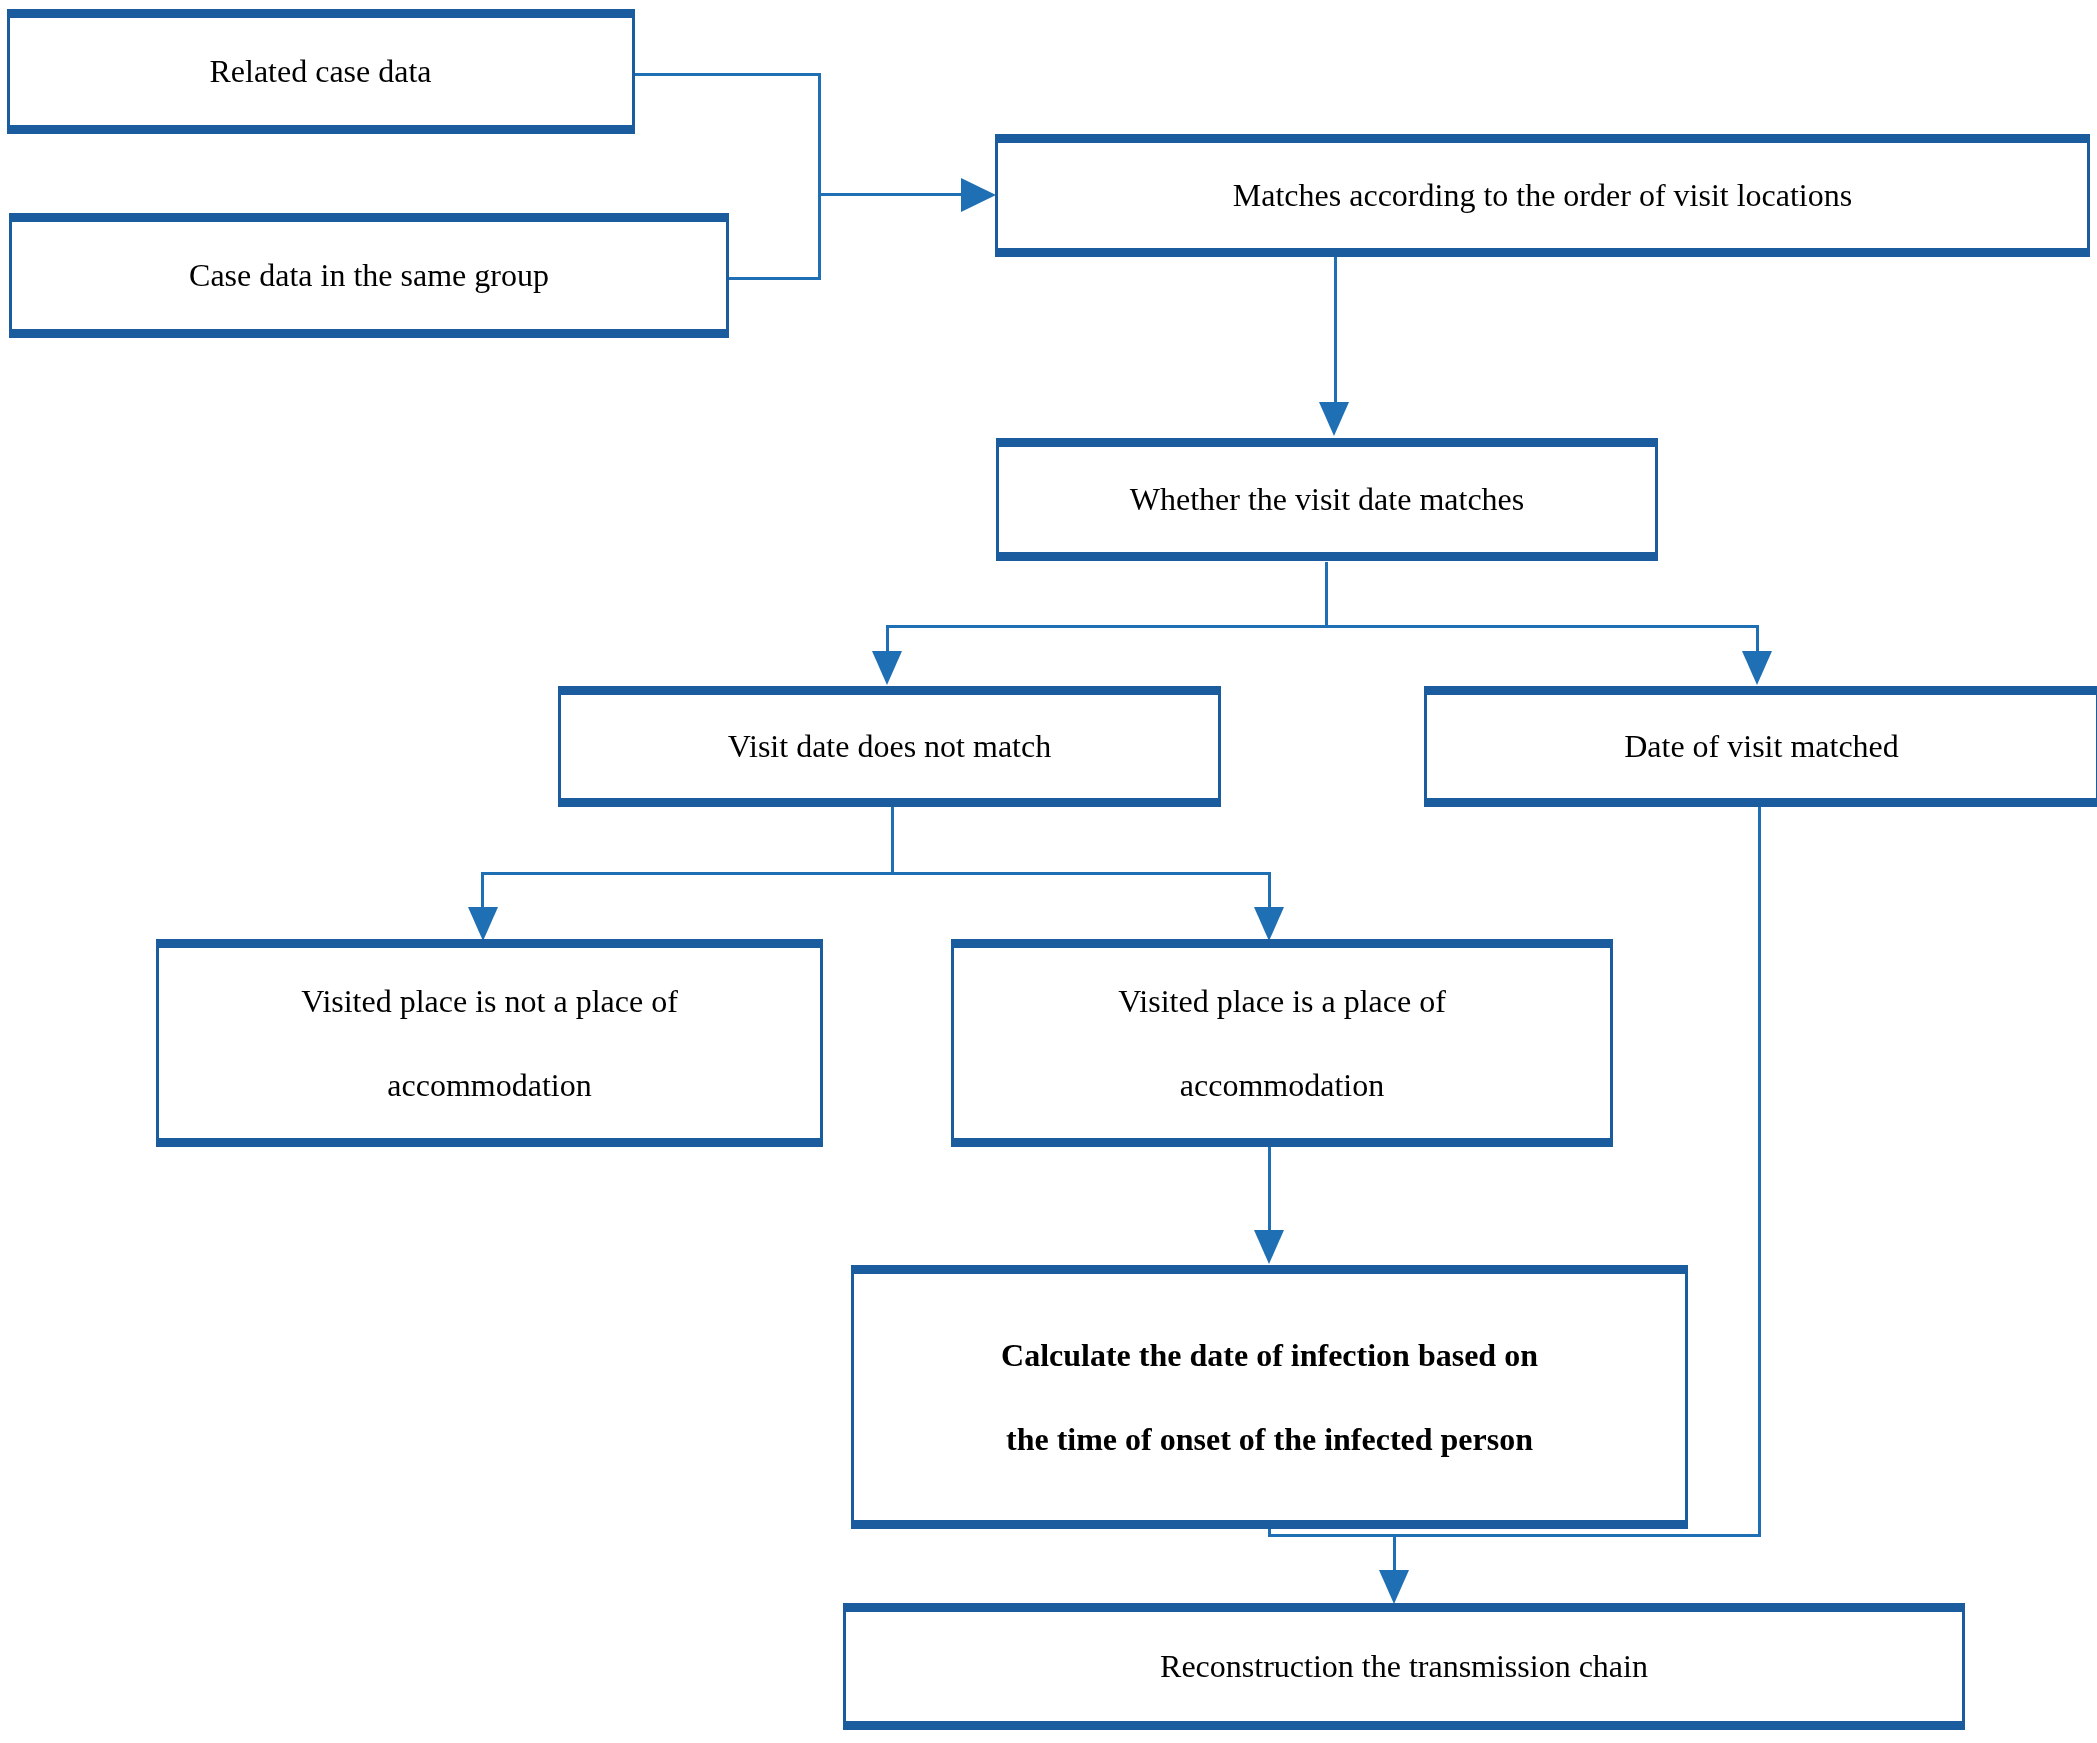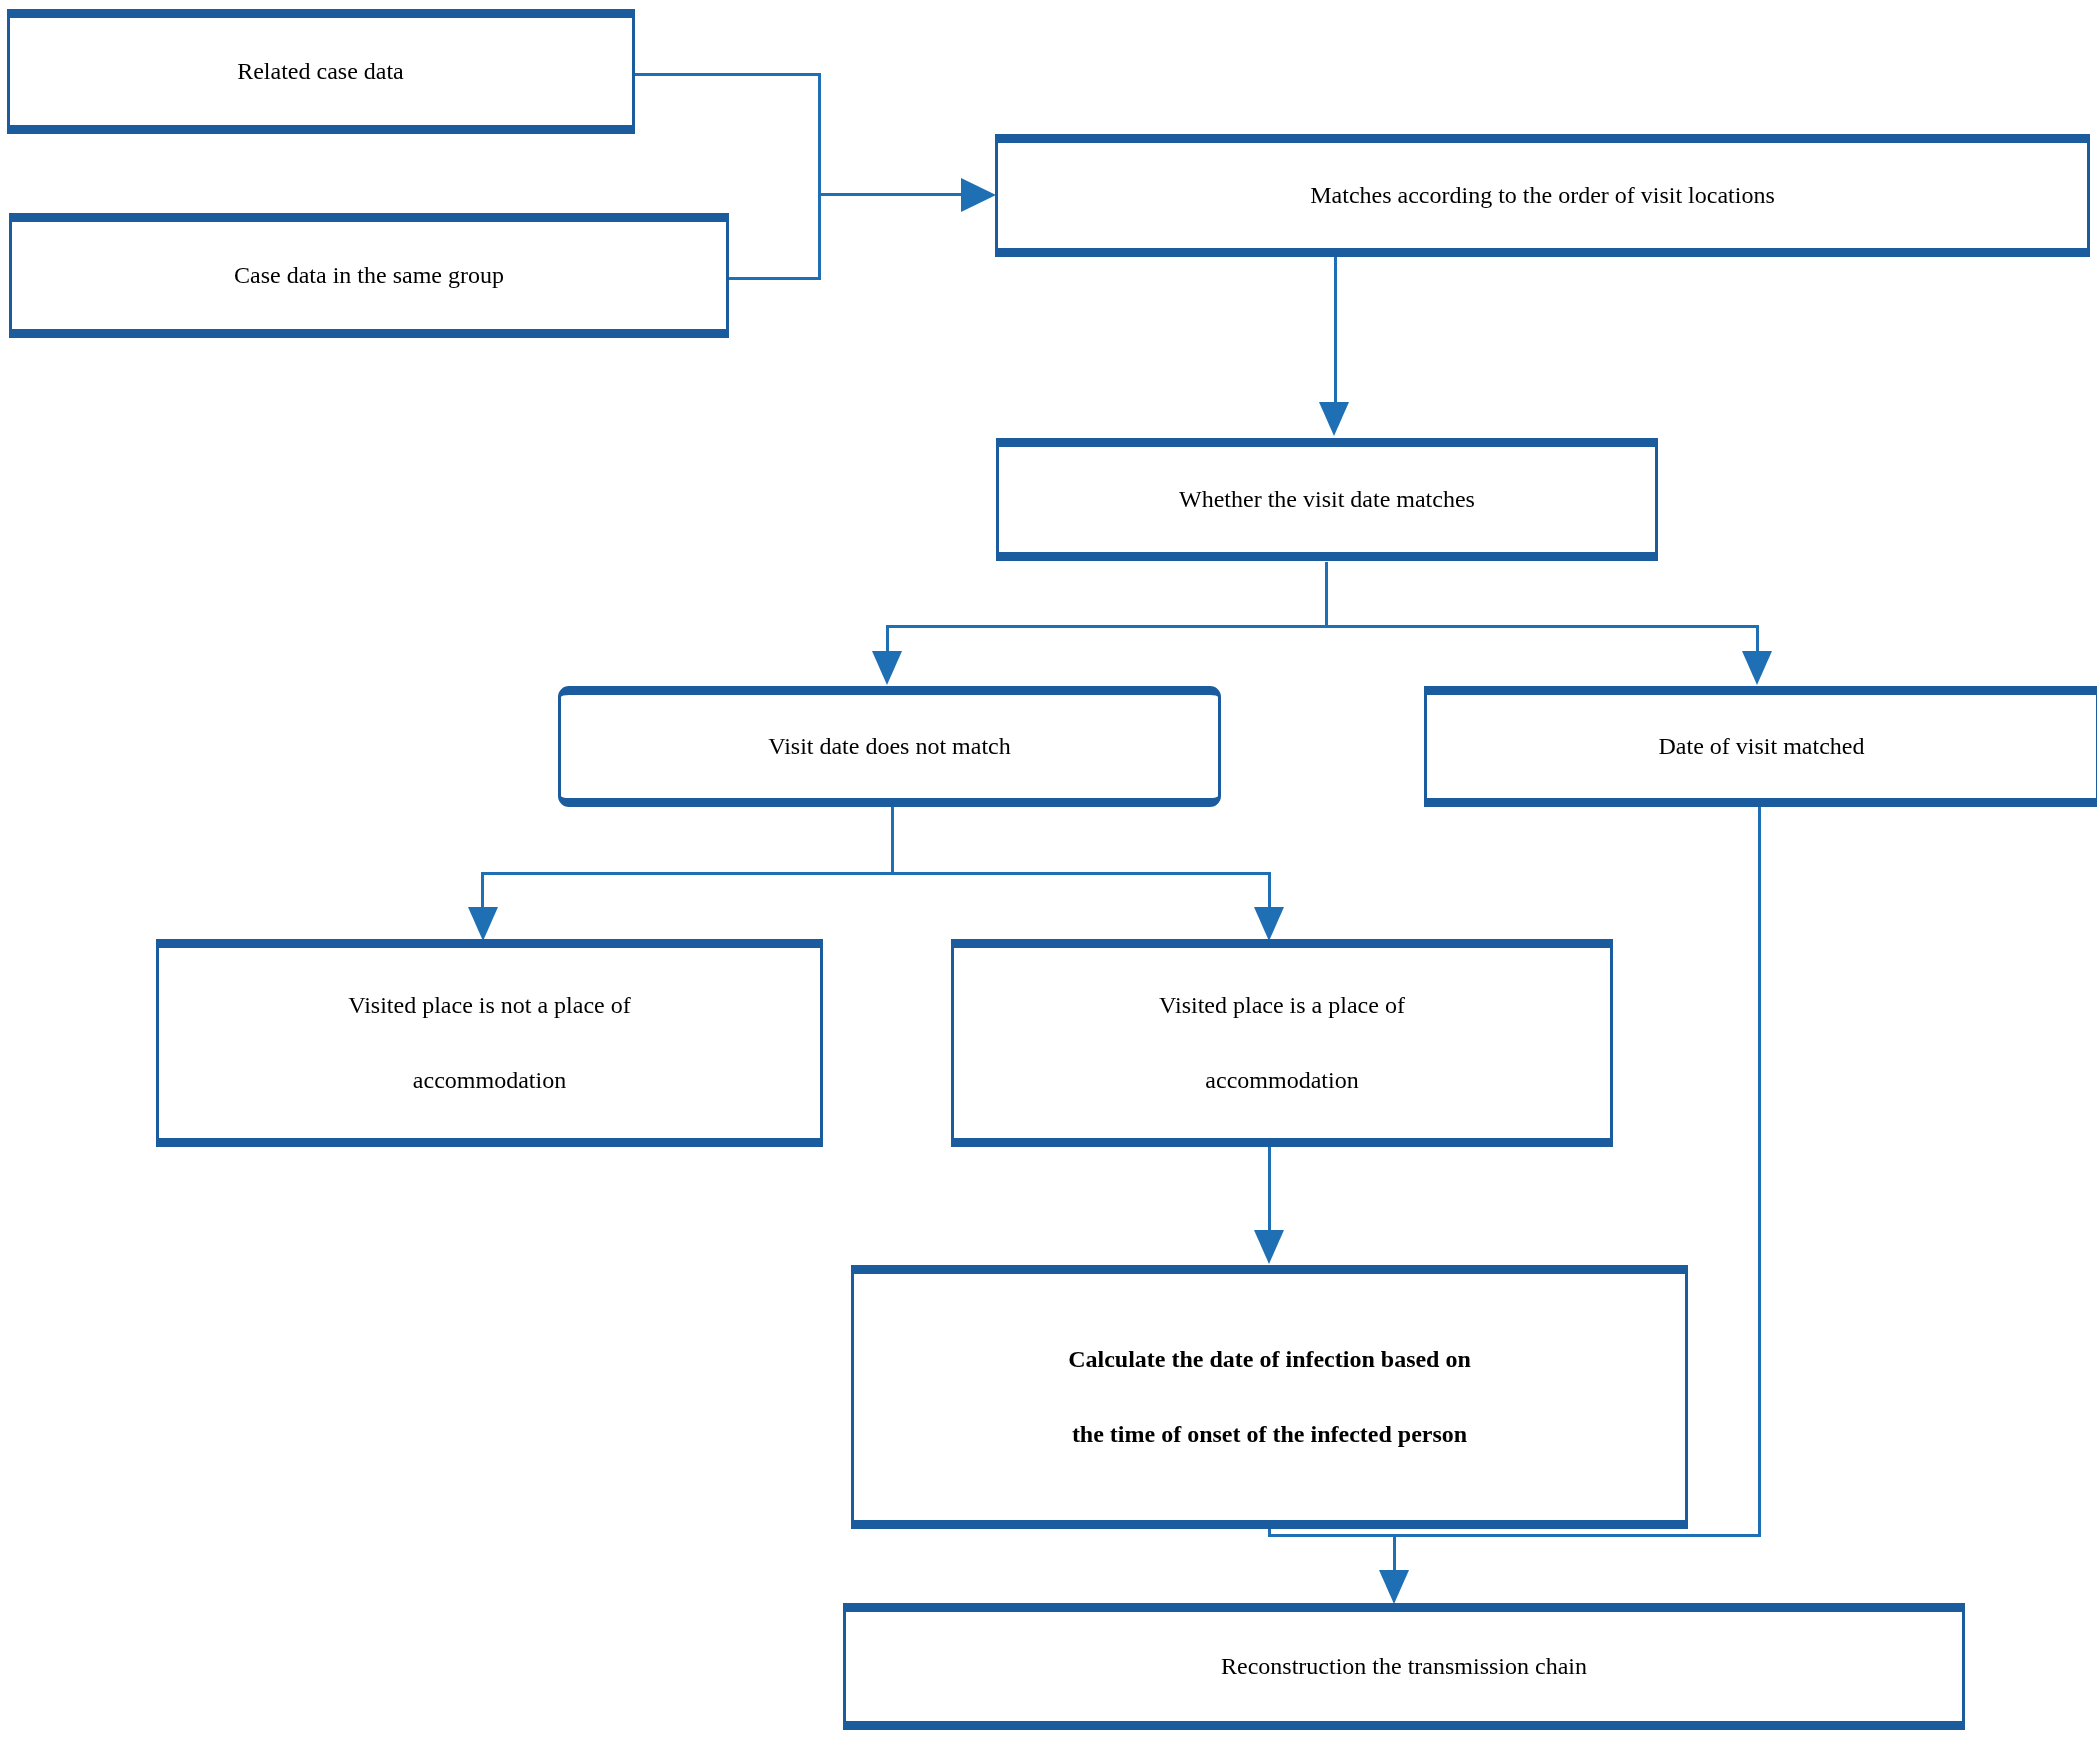--- a/index.html
+++ b/index.html
@@ -24,21 +24,21 @@
     background: #ffffff;
     border: 3.2px solid #1a5c9e;
     border-top-width: 9px;
     border-bottom-width: 9px;
     display: flex;
     flex-direction: column;
     align-items: center;
     justify-content: center;
     text-align: center;
     color: #000000;
-    font-size: 24px;
+    font-size: 32px;
     line-height: 1.15;
     z-index: 5;
   }
   .node .ln {
     display: block;
     white-space: nowrap;
   }
   .node.two-line .ln + .ln {
     margin-top: 47px;
   }
@@ -85,21 +85,21 @@
   </div>
 
   <div class="node" style="left:995px; top:134px; width:1095px; height:123px;">
     <span class="ln">Matches according to the order of visit locations</span>
   </div>
 
   <div class="node" style="left:996px; top:438px; width:662px; height:123px;">
     <span class="ln">Whether the visit date matches</span>
   </div>
 
-  <div class="node" style="left:558px; top:686px; width:663px; height:121px;border-radius:11px;">
+  <div class="node" style="left:558px; top:686px; width:663px; height:121px;">
     <span class="ln">Visit date does not match</span>
   </div>
 
   <div class="node" style="left:1424px; top:686px; width:675px; height:121px;">
     <span class="ln">Date of visit matched</span>
   </div>
 
   <div class="node two-line" style="left:156px; top:939px; width:667px; height:208px;">
     <span class="ln">Visited place is not a place of</span>
     <span class="ln">accommodation</span>

